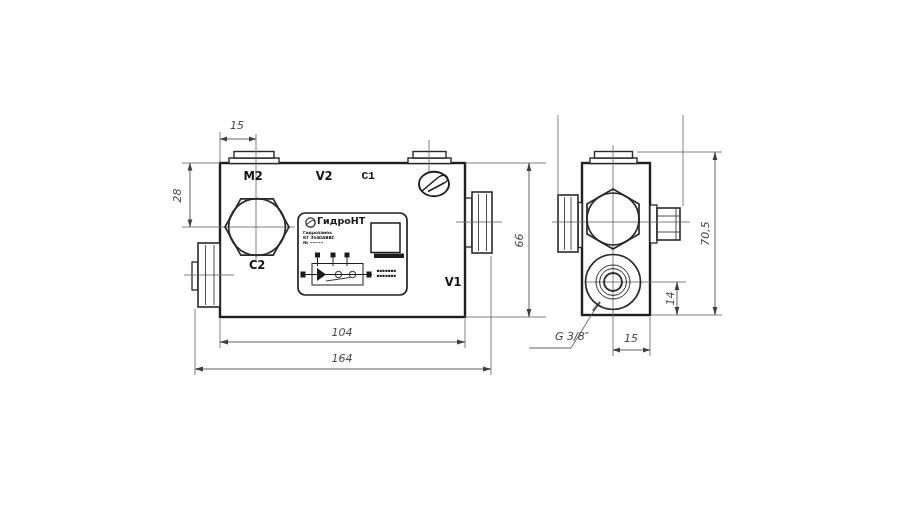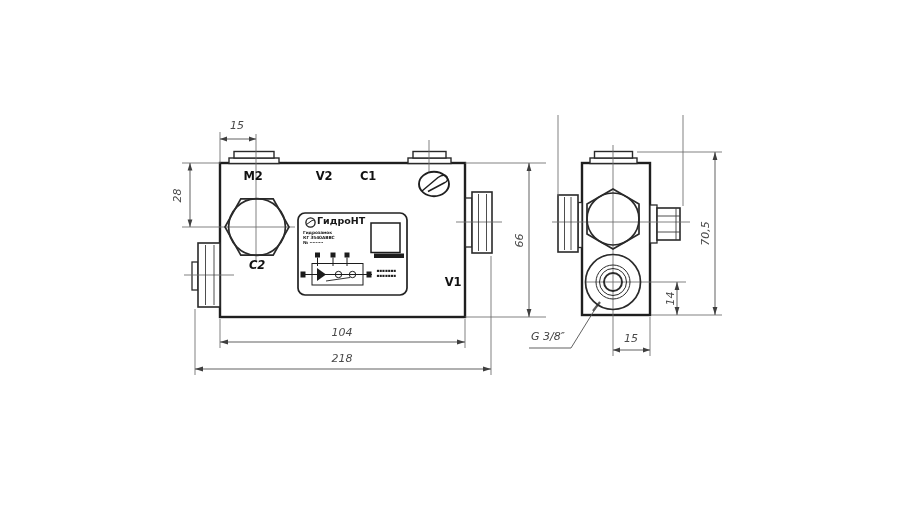--- a/index.html
+++ b/index.html
@@ -5,21 +5,21 @@
   html,body{margin:0;padding:0;background:#fff;}
   #canvas{position:relative;width:900px;height:506px;background:#ffffff;overflow:hidden;
           font-family:"DejaVu Sans",sans-serif;}
   #linework{position:absolute;left:0;top:0;}
   .txt{position:absolute;white-space:nowrap;color:#111;}
   .port{font-size:11.5px;font-weight:bold;letter-spacing:-0.3px;text-align:center;}
   .dim{font-size:11px;font-style:italic;color:#4a4a4a;font-weight:400;text-align:center;}
   .rot{transform:rotate(-90deg);transform-origin:center center;display:inline-block;}
   .brand{font-size:9.5px;font-weight:bold;color:#161616;}
   .micro{font-size:4.3px;font-weight:bold;color:#1c1c1c;line-height:5.1px;letter-spacing:-0.1px;}
-  .callout{font-size:11px;font-style:italic;color:#3f3f3f;}
+  .callout{font-size:11px;font-style:italic;color:#3f3f3f;margin-left:24px;}
 </style>
 </head>
 <body>
 
 <div id="canvas">
 
 <svg id="linework" width="900" height="506" viewBox="0 0 900 506">
 
   <g>
     <rect x="220" y="163" width="245" height="154" fill="#fff" stroke="#1f1f1f" stroke-width="2.4"></rect>
@@ -189,29 +189,29 @@
     <line x1="564.5" y1="197" x2="564.5" y2="250"></line>
     <line x1="571" y1="197" x2="571" y2="250"></line>
     <line x1="657" y1="216" x2="680" y2="216"></line>
     <line x1="657" y1="232" x2="680" y2="232"></line>
     <line x1="676" y1="208" x2="676" y2="240"></line>
   </g>
 </svg>
 
 <span class="txt port" style="left:241px;top:169px;width:24px;">M2</span>
 <span class="txt port" style="left:304px;top:169px;width:24px;margin-left:8px;">V2</span>
-<span class="txt port" style="left:356px;top:169px;width:24px;">C1</span>
-<span class="txt port" style="left:245px;top:258px;width:24px;font-style:italic;">C2</span>
+<span class="txt port" style="left:356px;top:169px;width:24px;font-family:Liberation Mono, monospace;">C1</span>
+<span class="txt port" style="left:245px;top:258px;width:24px;">C2</span>
 <span class="txt port" style="left:441px;top:275px;width:24px;">V1</span>
 
 <span class="txt dim" style="left:226px;top:119px;width:22px;">15</span>
 <span class="txt dim rot" style="left:164px;top:189px;width:26px;">28</span>
 <span class="txt dim rot" style="left:506px;top:234px;width:26px;">66</span>
 <span class="txt dim" style="left:320px;top:326px;width:44px;text-align:center;">104</span>
-<span class="txt dim" style="left:320px;top:352px;width:44px;">218</span>
+<span class="txt dim" style="left:320px;top:352px;width:44px;">164</span>
 
 <span class="txt dim rot" style="left:688px;top:227px;width:34px;">70,5</span>
 <span class="txt dim rot" style="left:660px;top:292px;width:20px;">14</span>
 <span class="txt dim" style="left:620px;top:332px;width:22px;">15</span>
 <span class="txt callout" style="left:531px;top:330px;">G 3/8″</span>
 
 <span class="txt brand" style="left:317px;top:215px;">ГидроНТ</span>
 <span class="txt micro" style="left:303px;top:229.5px;">Гидрозамок</span>
 <span class="txt micro" style="left:303px;top:234.7px;">КГ 3540АВВС</span>
 <span class="txt micro" style="left:303px;top:239.9px;">№ ·········</span>

